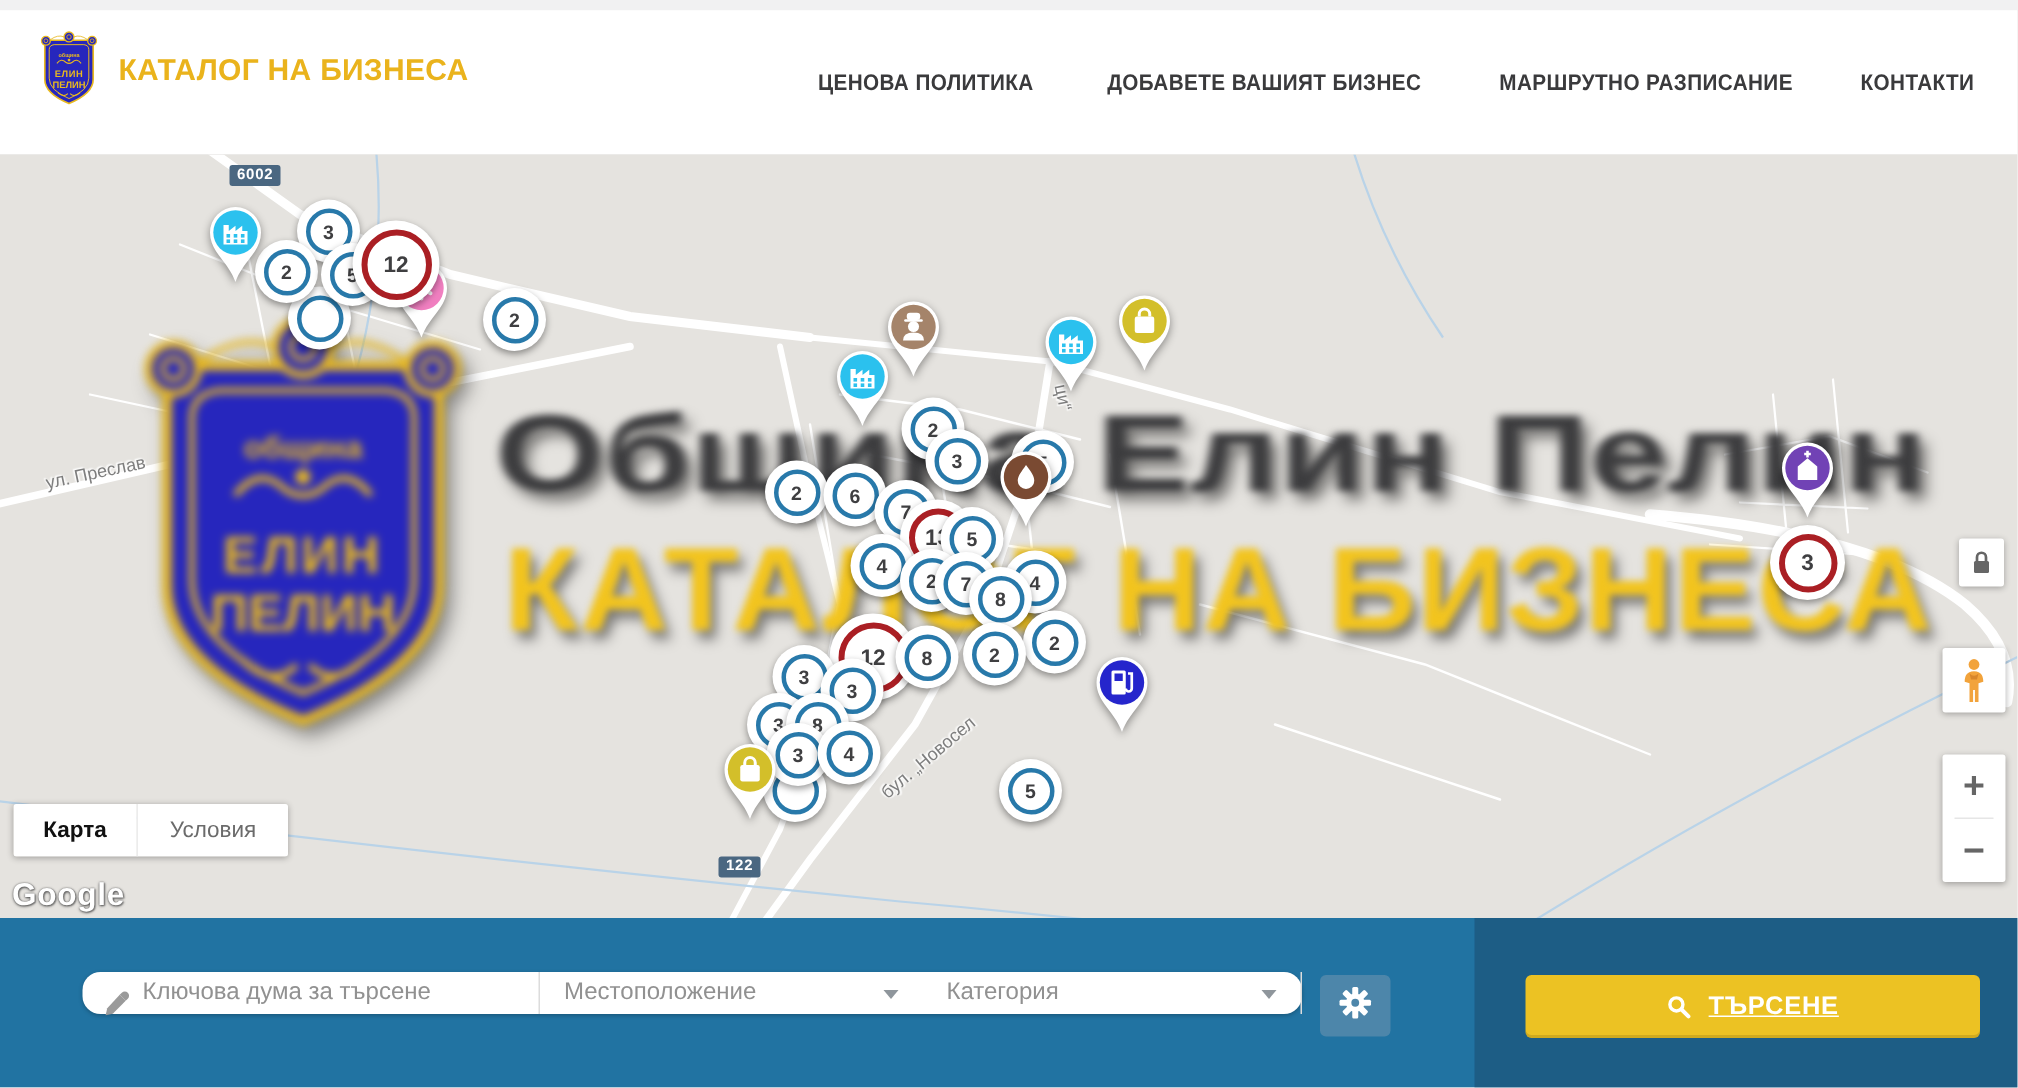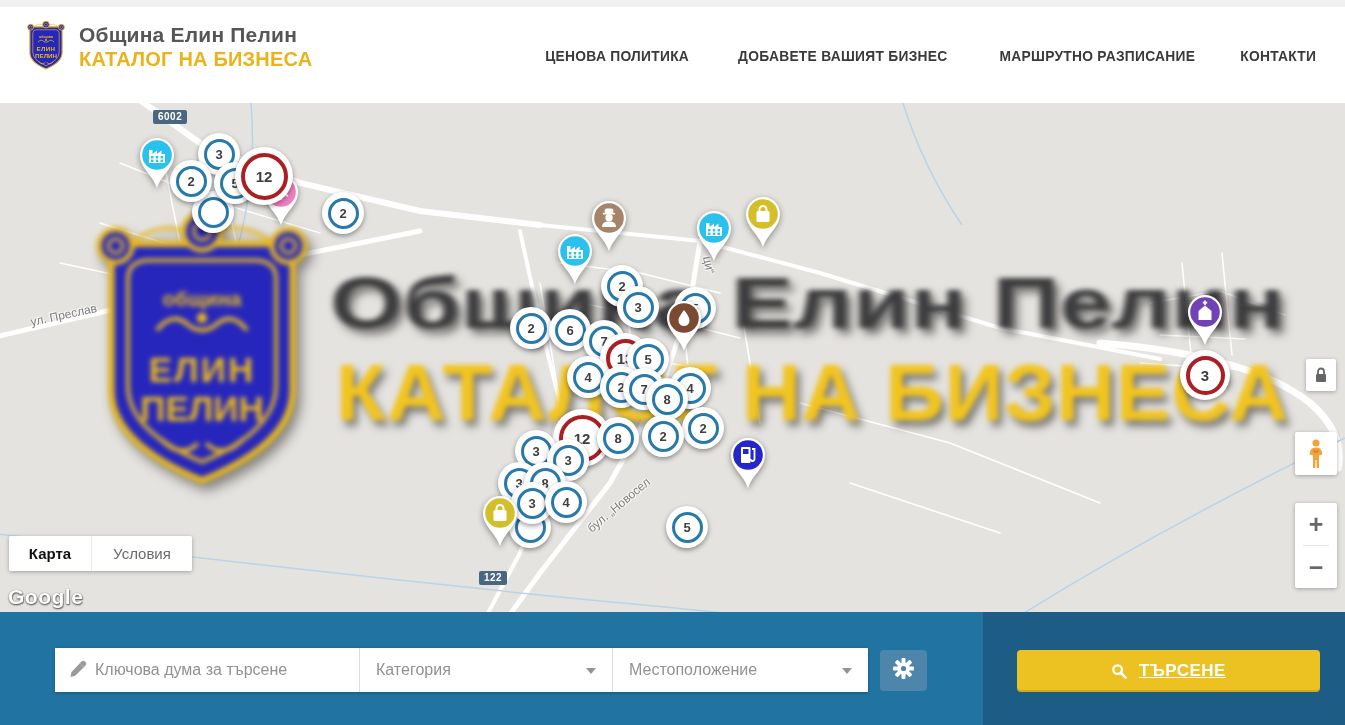--- a/index.html
+++ b/index.html
@@ -60,22 +60,22 @@
     display:flex;align-items:center;justify-content:center;cursor:pointer;}
   .lock-btn{right:9px;top:256px;width:30px;height:32px;}
   .pegman-btn{right:8px;top:329px;width:42px;height:43px;}
   .zoom-ctl{right:8px;top:400px;width:42px;height:85px;flex-direction:column;padding:0;}
   .zoom-btn{width:100%;height:42px;display:flex;align-items:center;justify-content:center;
     font-size:25px;font-weight:bold;color:#666;cursor:pointer;}
   .zoom-divider{width:26px;height:1px;background:#e6e6e6;}
   
   .searchbar{position:absolute;left:0;top:612px;width:1345px;height:113px;background:#2173a2;}
   .searchbar .dark-side{position:absolute;left:983px;top:0;right:0;bottom:0;background:#1d5d85;}
-  .search-fields{position:absolute;left:55px;top:36px;width:813px;height:44px;background:#fff;
-    border-radius:0;display:flex;box-shadow:0 1px 3px rgba(0,0,0,.25);}
+  .search-fields{position:absolute;left:55px;top:36px;width:813px;height:28px;background:#fff;
+    border-radius:12px;display:flex;box-shadow:0 1px 3px rgba(0,0,0,.25);}
   .sf{position:relative;height:100%;display:flex;align-items:center;box-sizing:border-box;}
   .sf-keyword{width:305px;border-right:1px solid #dcdcdc;}
   .sf-category{width:253px;border-right:1px solid #dcdcdc;}
   .sf-location{width:255px;}
   .sf input{border:none;outline:none;font-size:16px;color:#444;width:100%;height:100%;
     padding:0 10px 0 40px;background:transparent;font-family:"Liberation Sans",sans-serif;}
   .sf input::placeholder{color:#919191;}
   .pencil{position:absolute;left:12px;top:12px;}
   .fake-select{width:100%;padding-left:16px;font-size:16px;color:#919191;cursor:pointer;}
   .chevron{position:absolute;right:16px;top:50%;margin-top:-2px;width:0;height:0;
@@ -110,21 +110,20 @@
       <path d="M26 14 Q40 4 51 9 M69 9 Q80 4 94 14"></path>
     </g>
     <text x="60" y="45" font-size="10" font-weight="bold" fill="#e8b91f" text-anchor="middle" font-family="Liberation Sans,sans-serif">община</text>
     <path d="M38 57 Q46 47 54 55 M66 55 Q74 47 82 57 M54 55 Q60 59 66 55" fill="none" stroke="#e8b91f" stroke-width="2"></path>
     <circle cx="60" cy="51" r="2.5" fill="#e8b91f"></circle>
     <text x="60" y="82" font-size="17" font-weight="bold" fill="#e8b91f" text-anchor="middle" letter-spacing="1" font-family="Liberation Sans,sans-serif">ЕЛИН</text>
     <text x="60" y="101" font-size="17" font-weight="bold" fill="#e8b91f" text-anchor="middle" font-family="Liberation Sans,sans-serif">ПЕЛИН</text>
     <path d="M40 110 Q50 120 58 112 M62 112 Q70 120 80 110" fill="none" stroke="#e8b91f" stroke-width="2"></path>
   </svg></div>
     <div>
-      <div class="logo-title">Община Елин Пелин</div>
       <div class="logo-subtitle">КАТАЛОГ НА БИЗНЕСА</div>
     </div>
   </div>
   <nav>
     <a>ЦЕНОВА ПОЛИТИКА</a>
     <a>ДОБАВЕТЕ ВАШИЯТ БИЗНЕС</a>
     <a>МАРШРУТНО РАЗПИСАНИЕ</a>
     <a>КОНТАКТИ</a>
   </nav>
 </header>
@@ -487,26 +486,26 @@
   <div class="search-fields">
     <div class="sf sf-keyword">
       <span class="pencil">
         <svg width="20" height="20" viewBox="0 0 20 20">
           <path d="M12.8 3.2 L16.8 7.2 L8.2 15.8 L3.4 16.9 L4.5 12.1 Z" fill="#9a9a9a"></path>
           <path d="M14.2 1.8 A1.9 1.9 0 0 1 18.2 5.8 L16.8 7.2 L12.8 3.2 Z" fill="#9a9a9a"></path>
         </svg>
       </span>
       <input type="text" placeholder="Ключова дума за търсене" style="">
     </div>
+    <div class="sf sf-location">
+      <div class="fake-select">Местоположение</div>
+      <span class="chevron"></span>
+    </div>
     <div class="sf sf-category">
       <div class="fake-select">Категория</div>
-      <span class="chevron"></span>
-    </div>
-    <div class="sf sf-location">
-      <div class="fake-select">Местоположение</div>
       <span class="chevron"></span>
     </div>
   </div>
 
   <div class="gear-btn">
     <span id="gear-holder"><svg width="23" height="23" viewBox="-11.5 -11.5 23 23">
           <g fill="#fff">
             <rect x="-2" y="-10.5" width="4" height="7" rx="1" transform="rotate(0)"></rect>
             <rect x="-2" y="-10.5" width="4" height="7" rx="1" transform="rotate(45)"></rect>
             <rect x="-2" y="-10.5" width="4" height="7" rx="1" transform="rotate(90)"></rect>

